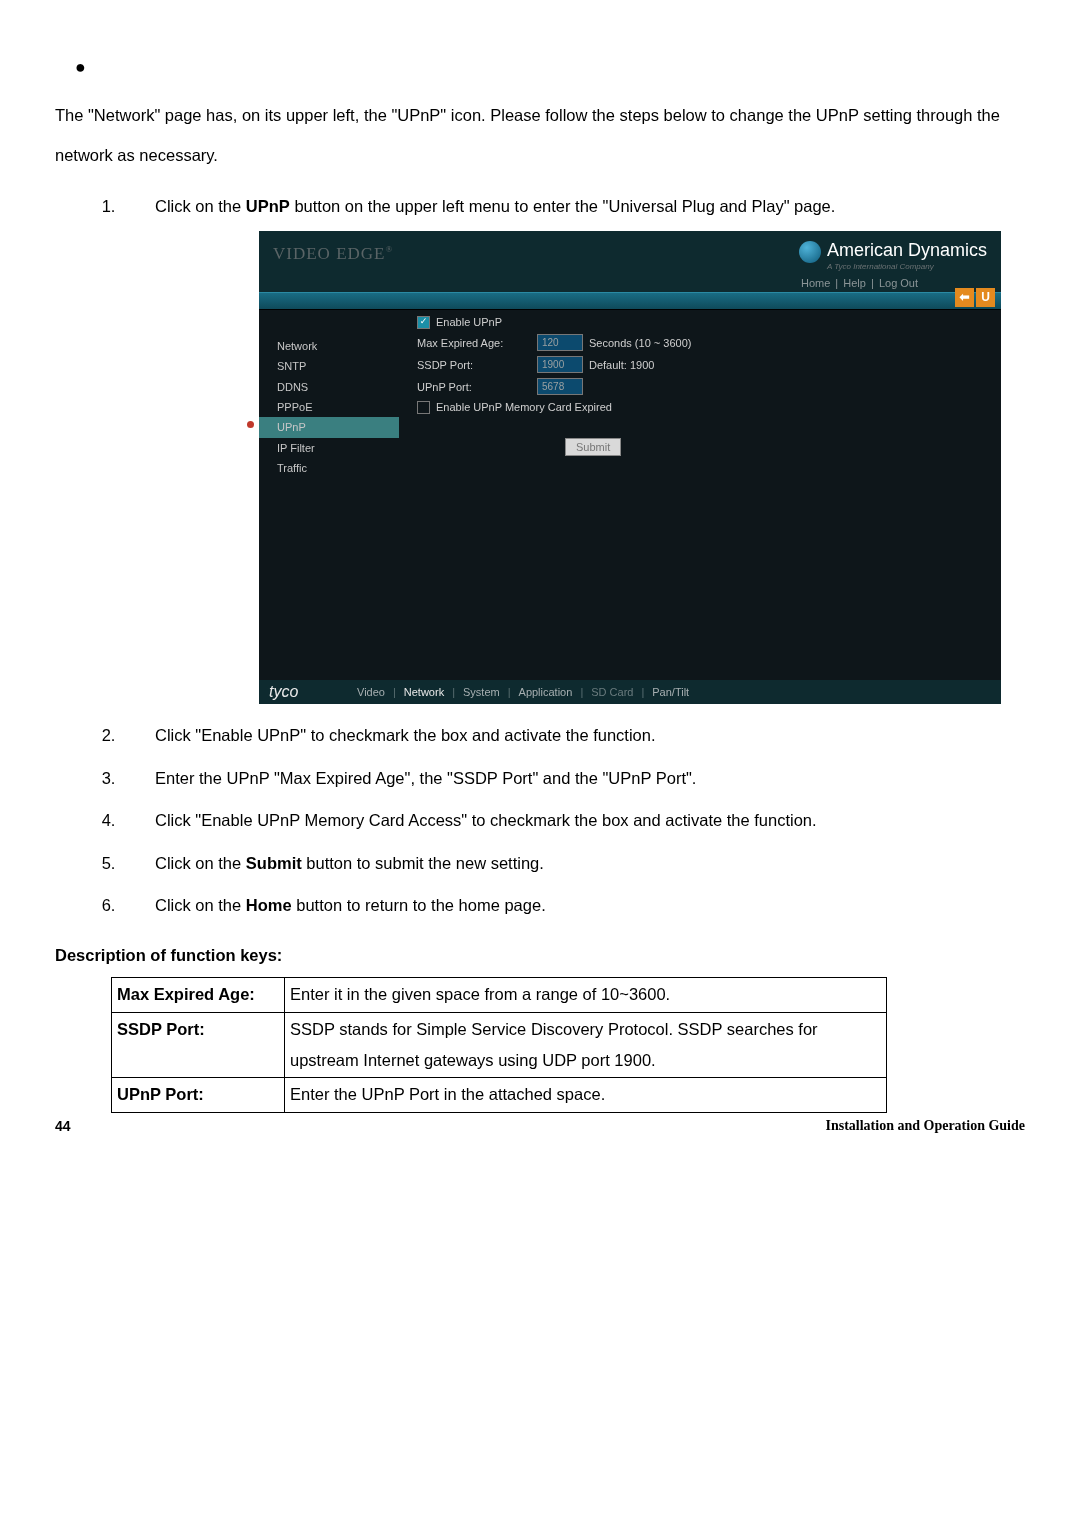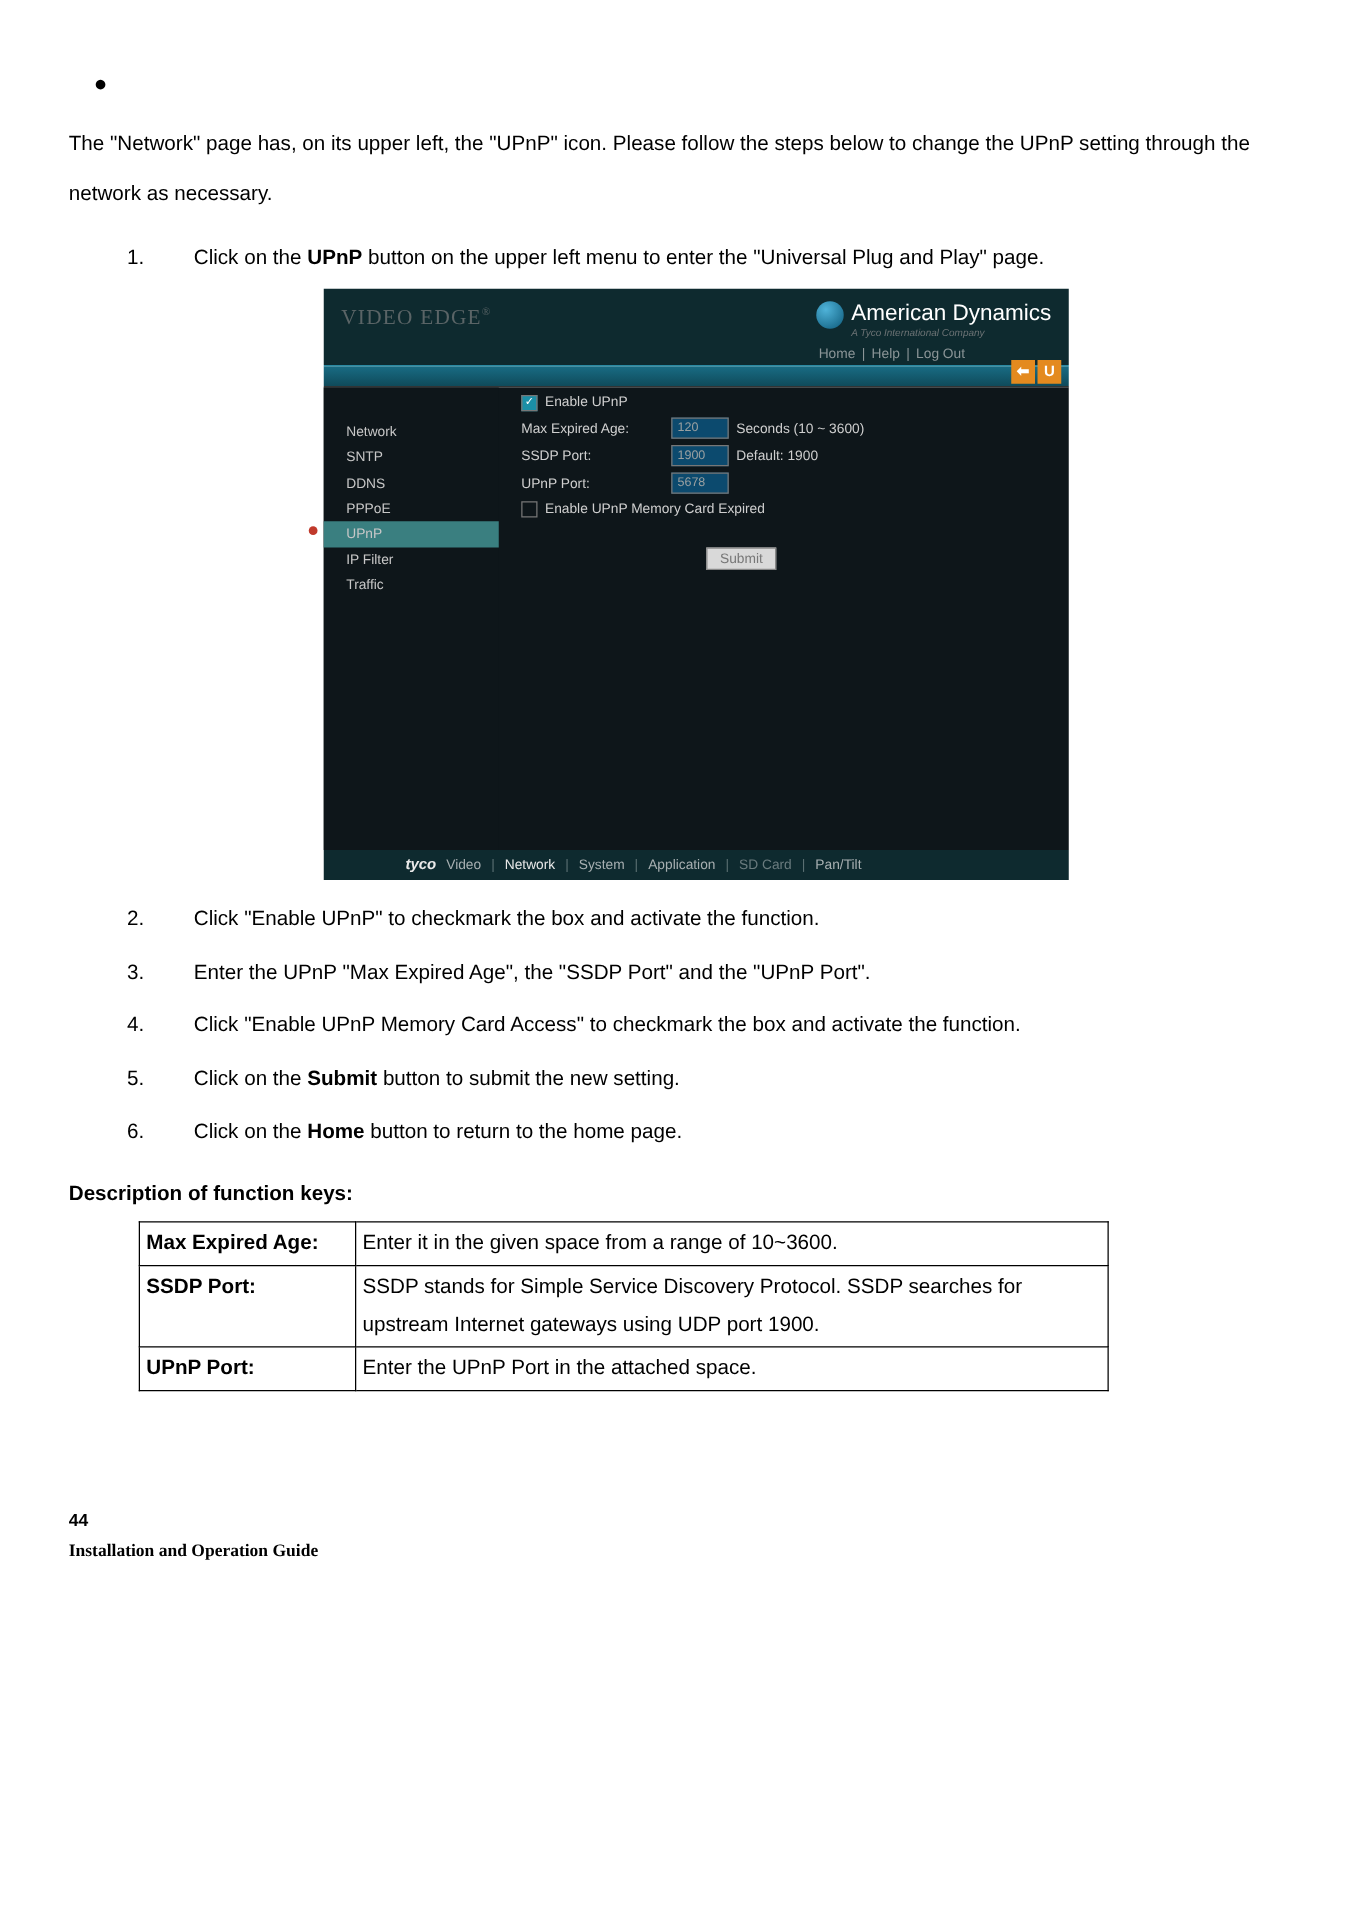--- a/index.html
+++ b/index.html
@@ -34,21 +34,21 @@
   ol.steps {
     margin: 0 0 0 65px;
     padding: 0;
   }
   ol.steps li {
     padding-left: 35px;
     line-height: 2.4;
     margin-bottom: 3px;
   }
   .screenshot {
-    width: 596px;
+    width: 742px;
     margin: 4px 6px 12px 104px;
     font-size: 11px;
     line-height: 1.3;
   }
   .ss-header {
     background: #0e2a2f;
     padding: 8px 14px 2px 14px;
     display: flex;
     justify-content: space-between;
     align-items: flex-start;
@@ -172,25 +172,24 @@
   }
   .ss-foot-top {
     display: flex;
     align-items: center;
     padding: 0 10px;
     height: 24px;
     position: relative;
   }
   .tyco {
     font-style: italic;
-    font-weight: bold;
+    font-weight: normal;
     color: #e9e9e9;
-    font-size: 12px;
+    font-size: 16px;
     width: 80px;
-    text-align: right;
   }
   .foot-tabs { display: flex; gap: 0; align-items: center; flex: 1; }
   .foot-tab { padding: 0 8px; color: #a7afb1; }
   .foot-sep { color: #5a6f72; }
   .foot-tab.active { color: #e8e8e8; }
   .foot-tab.dim { color: #6a7b7e; }
   .foot-corner {
     position: absolute;
     right: 6px;
     top: -22px;
@@ -234,22 +233,20 @@
     line-height: 1.9;
   }
   table.desc td:first-child {
     font-weight: bold;
     width: 162px;
   }
   .page-foot {
     display: flex;
     justify-content: space-between;
     font-size: 14px;
-    margin-top: 90px;
-    flex-direction: column;
   }
   .page-foot .right { font-family: Georgia, serif; font-weight: bold; }
 </style>
 </head>
 <body>
 
 <div class="bullet-line">
   <span class="bullet">●</span>
 </div>
 

